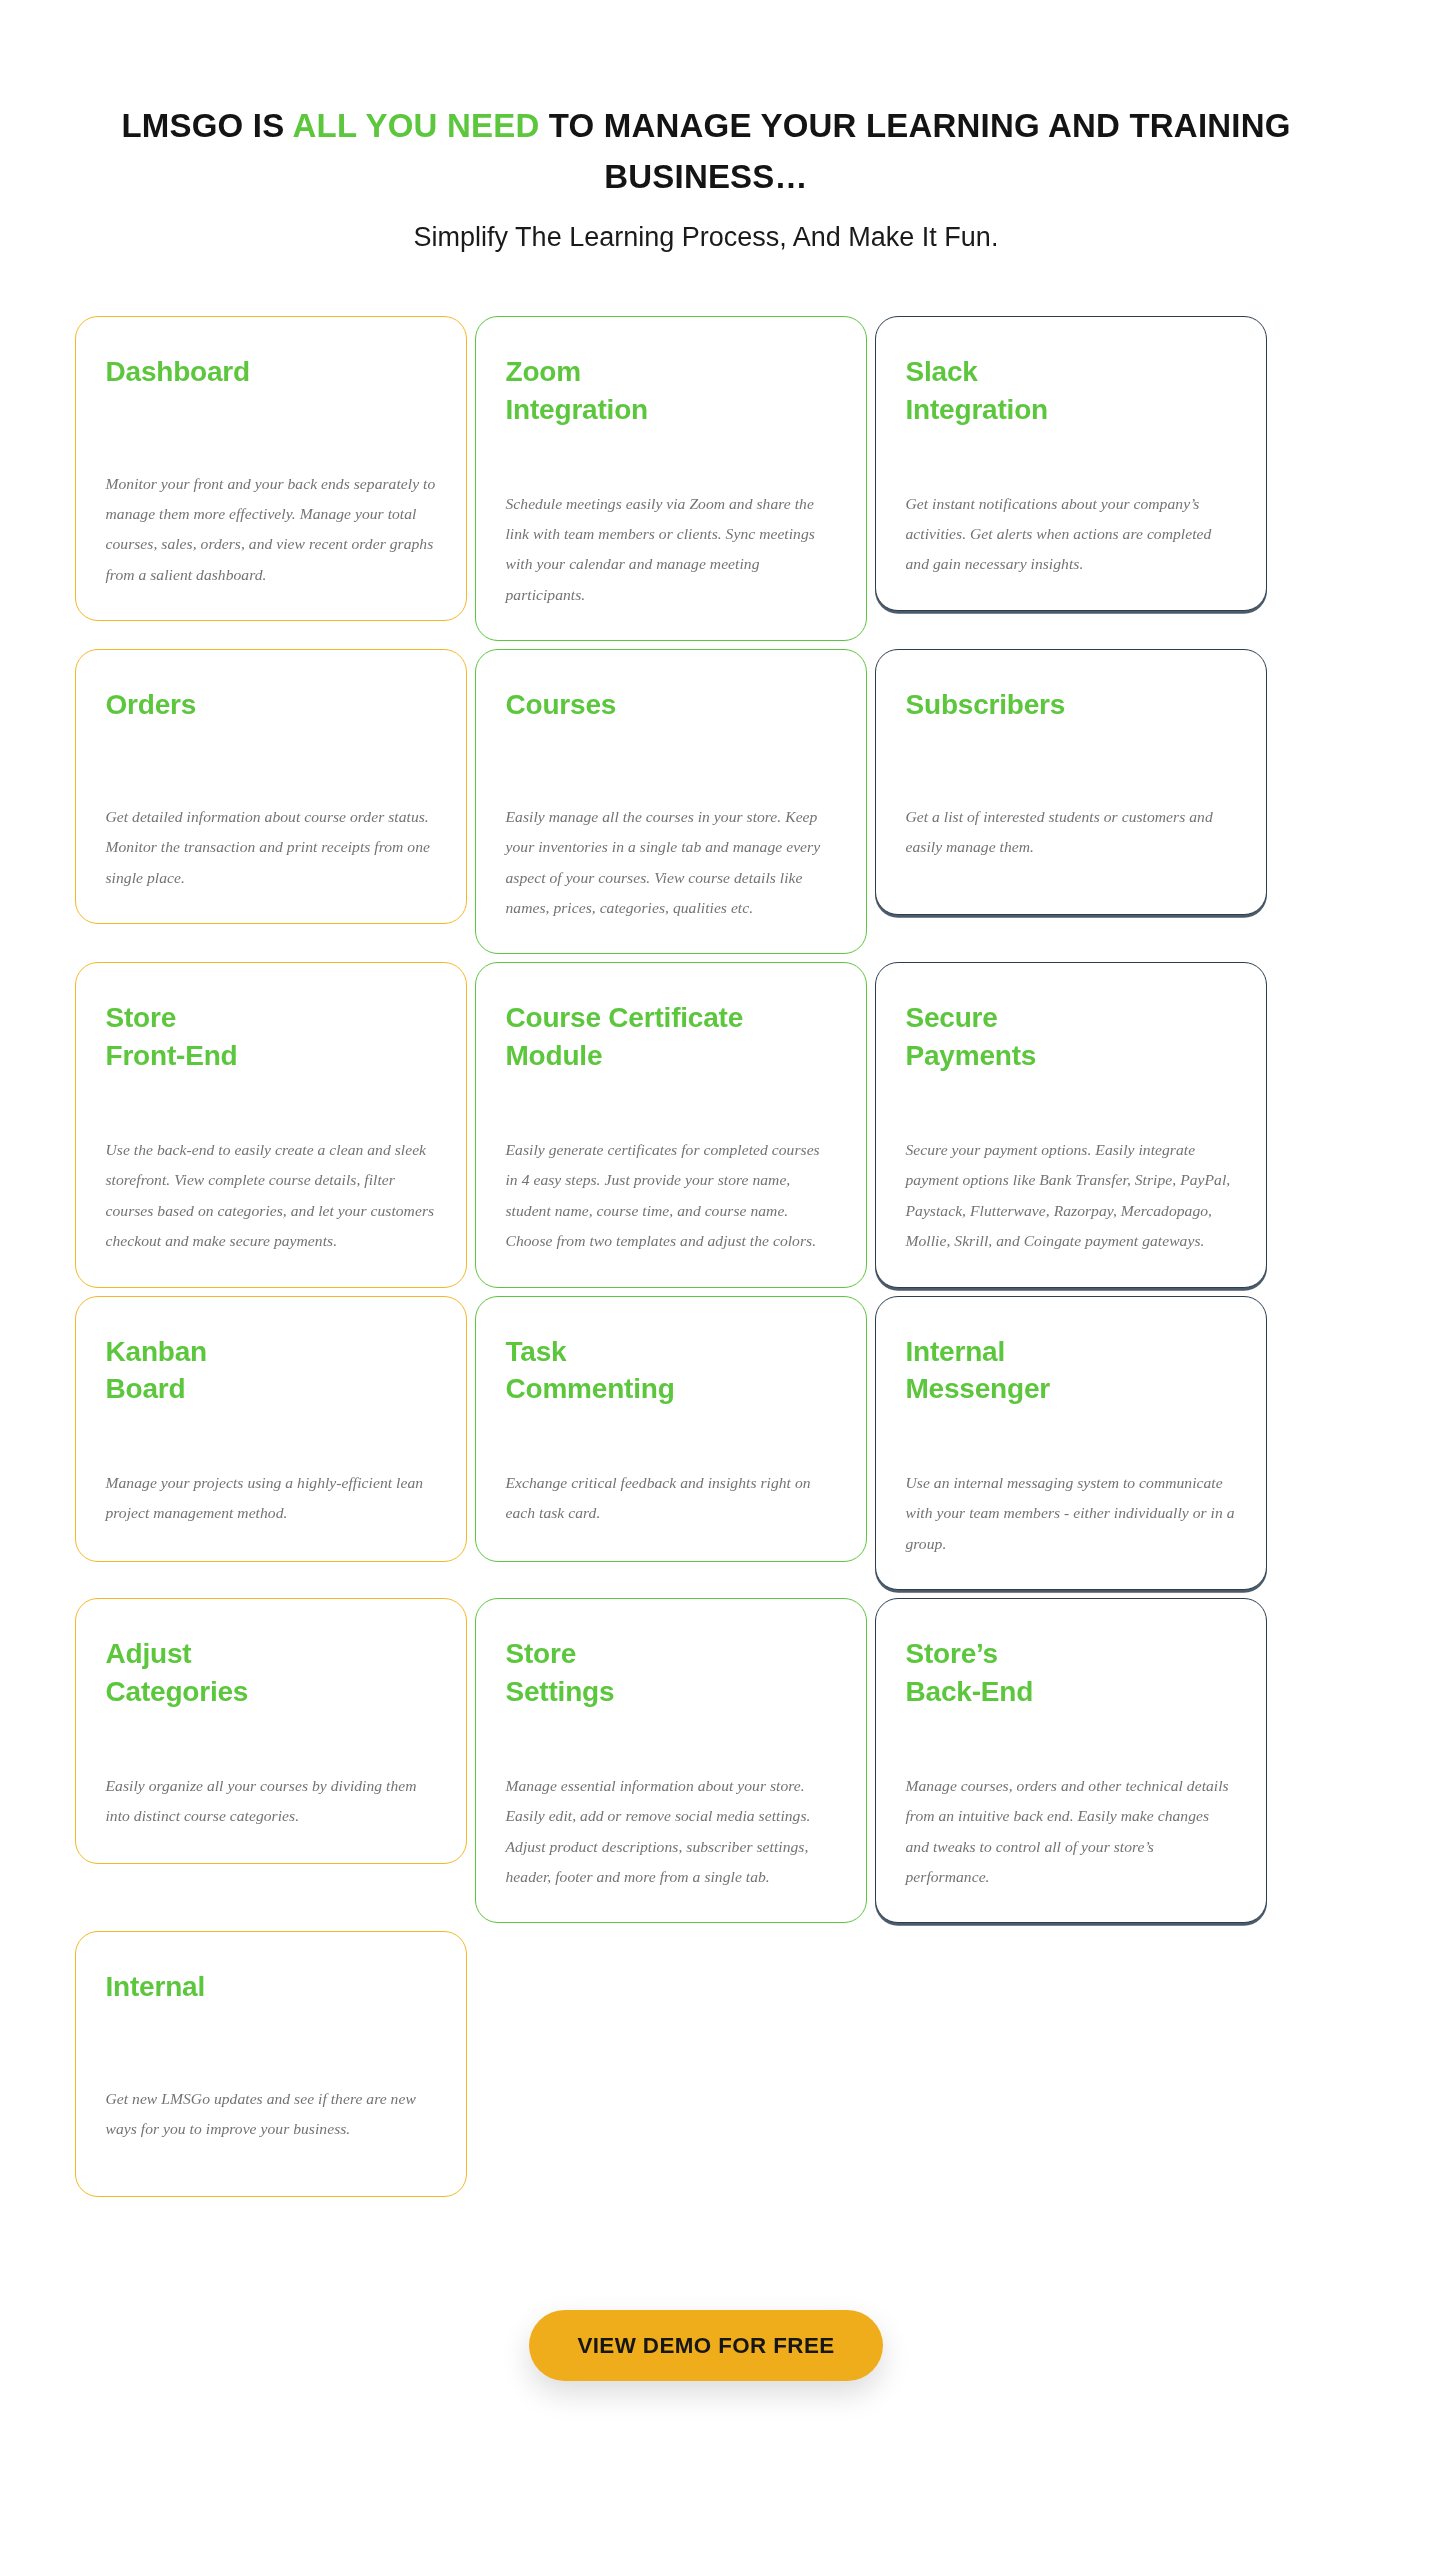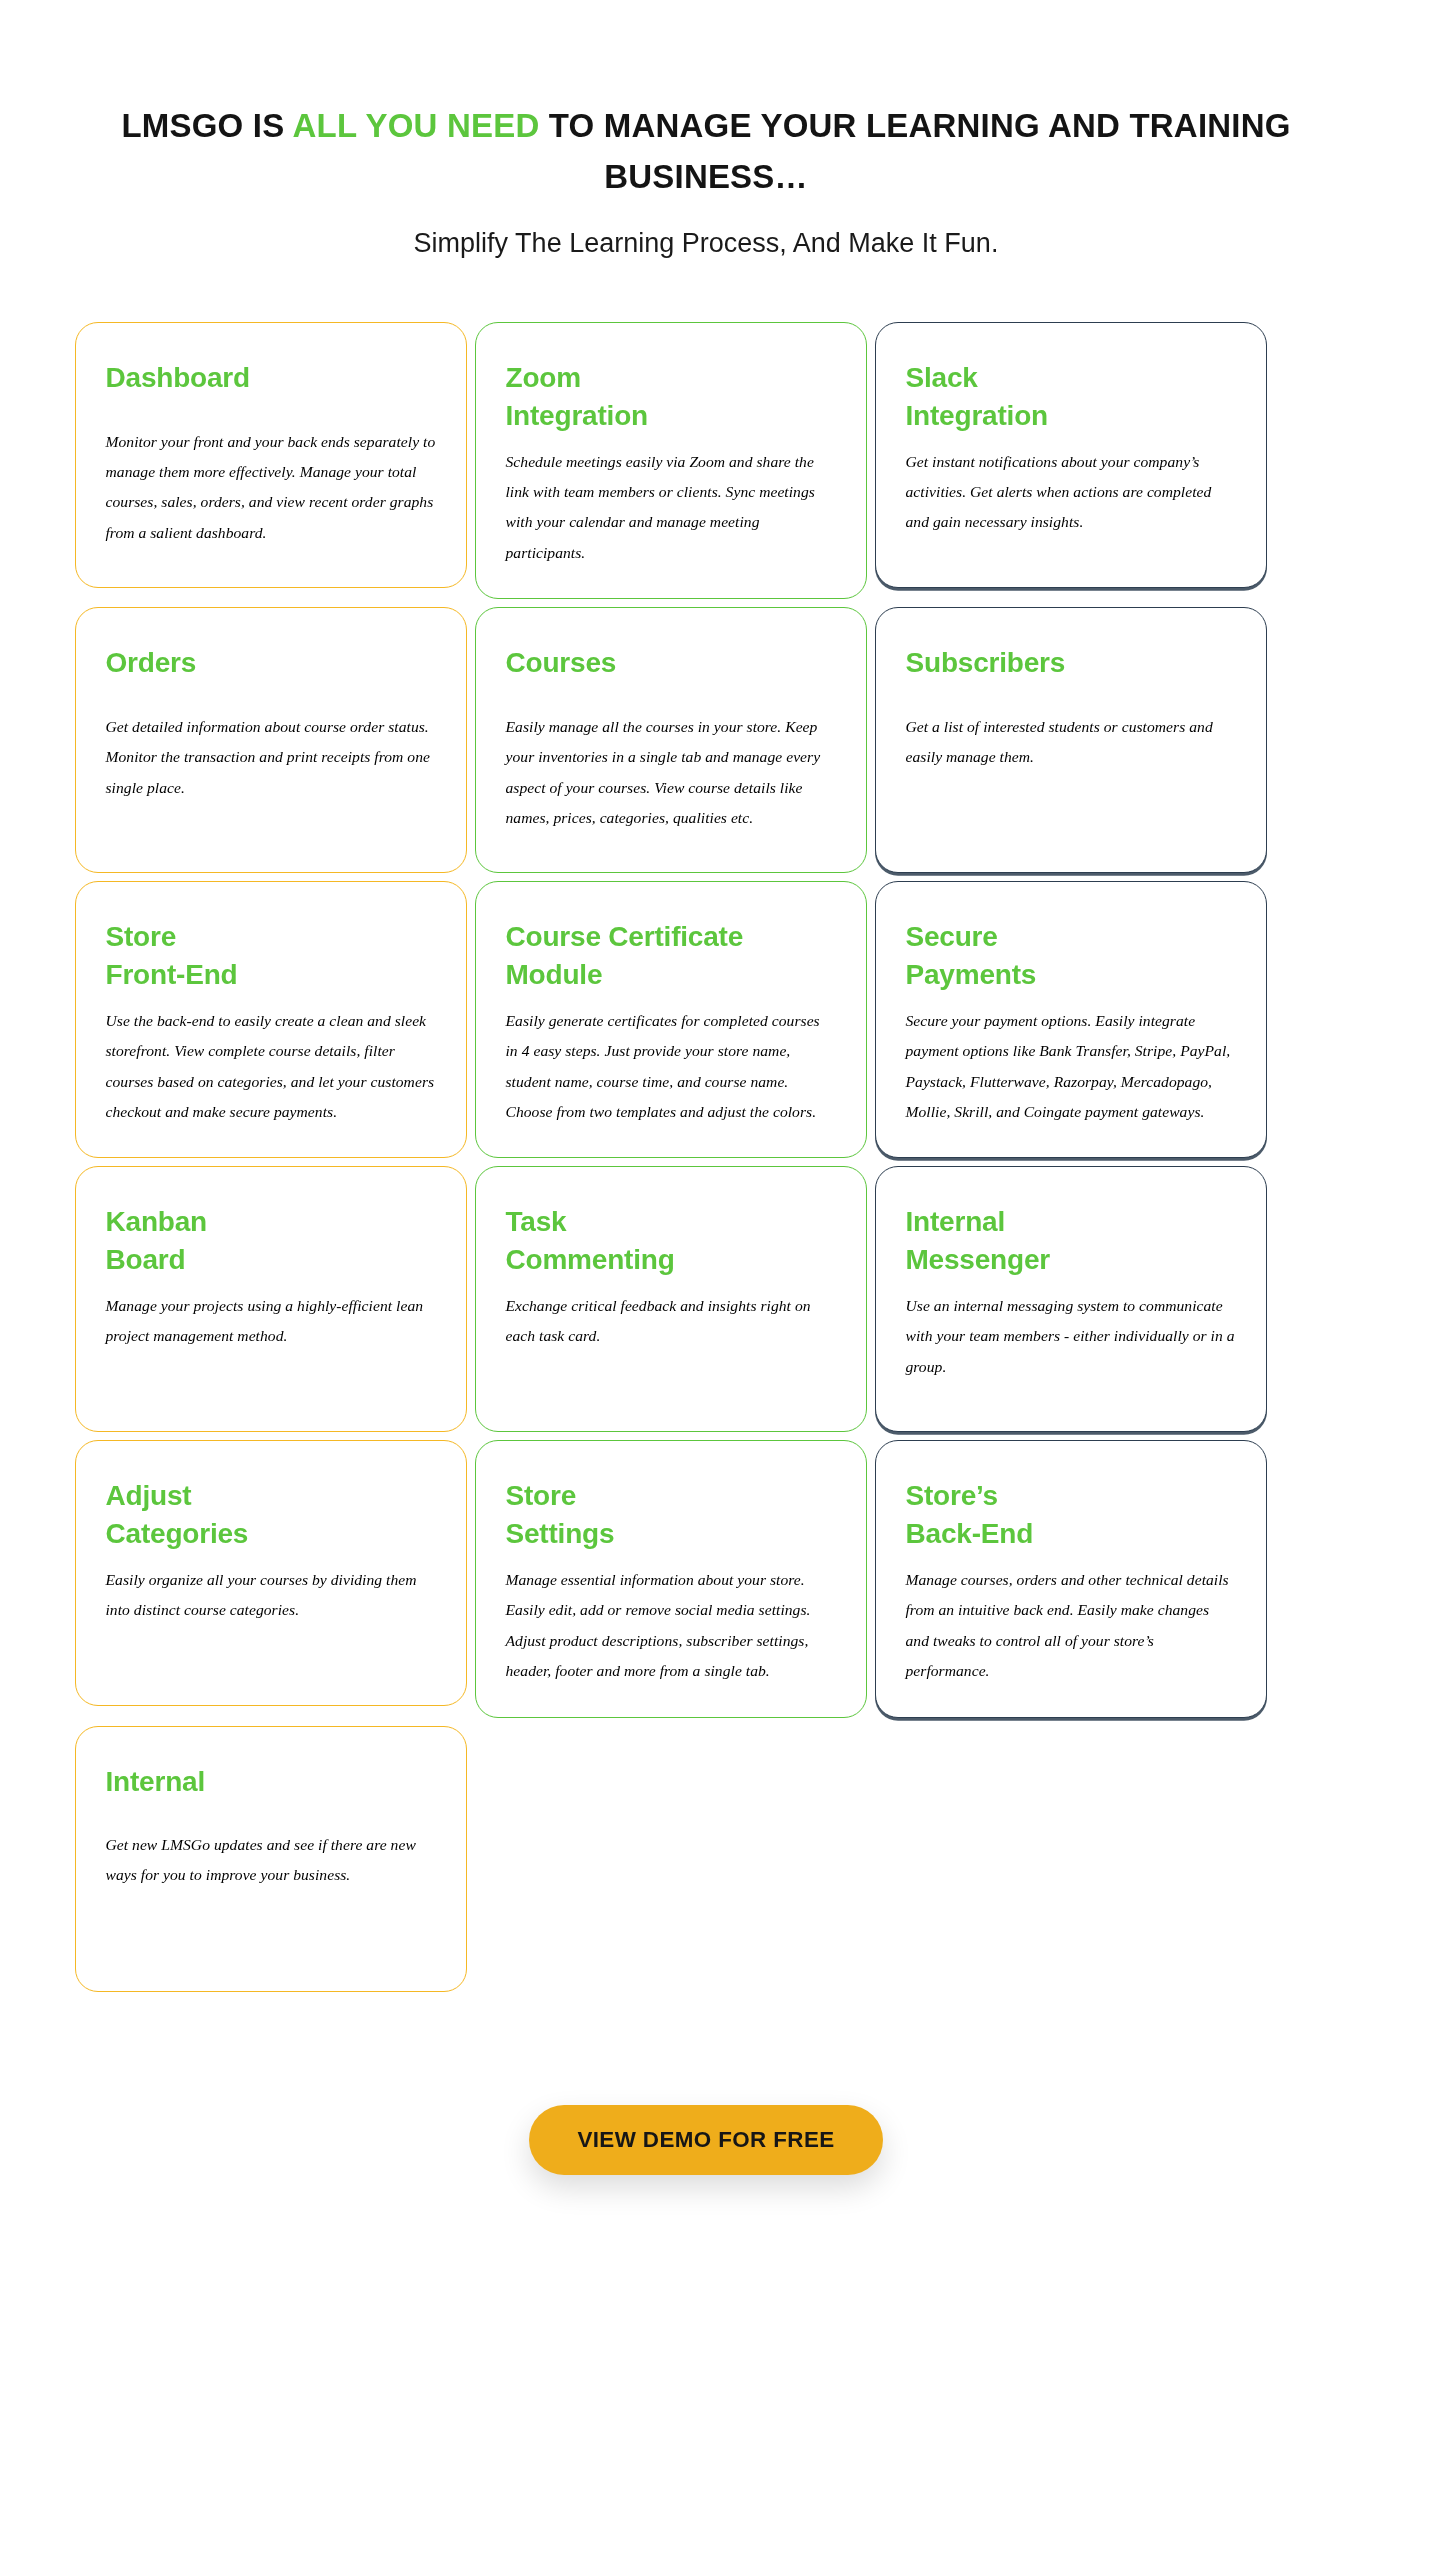--- a/index.html
+++ b/index.html
@@ -39,21 +39,21 @@
     max-width: 1270px;
     margin: 0 auto;
     text-transform: uppercase;
   }
 
   .headline .accent {
     color: #5CC63D;
   }
 
   .subhead {
-    margin-top: 23px;
+    margin-top: 17px;
     font-family: "Liberation Sans", sans-serif;
     font-weight: 400;
     font-size: 27px;
     line-height: 1.4;
     color: #1a1a1a;
   }
 
   
   .grid {
     margin: 59px auto 0 auto;
@@ -94,22 +94,23 @@
     margin-bottom: 12.5px;
     white-space: pre-line;
   }
 
   .card-desc {
     font-family: "Liberation Serif", "Liberation Sans", serif;
     font-style: italic;
     font-weight: 400;
     font-size: 15.6px;
     line-height: 1.95;
-    color: #000000;
+    color: #737373;
     letter-spacing: 0.04px;
+    margin-top: 48px;
   }
 
   
   .card.gap-lg .card-title { margin-bottom: 30px; }
 
   
   .cta-wrap {
     margin-top: 113px;
     display: flex;
     justify-content: center;

